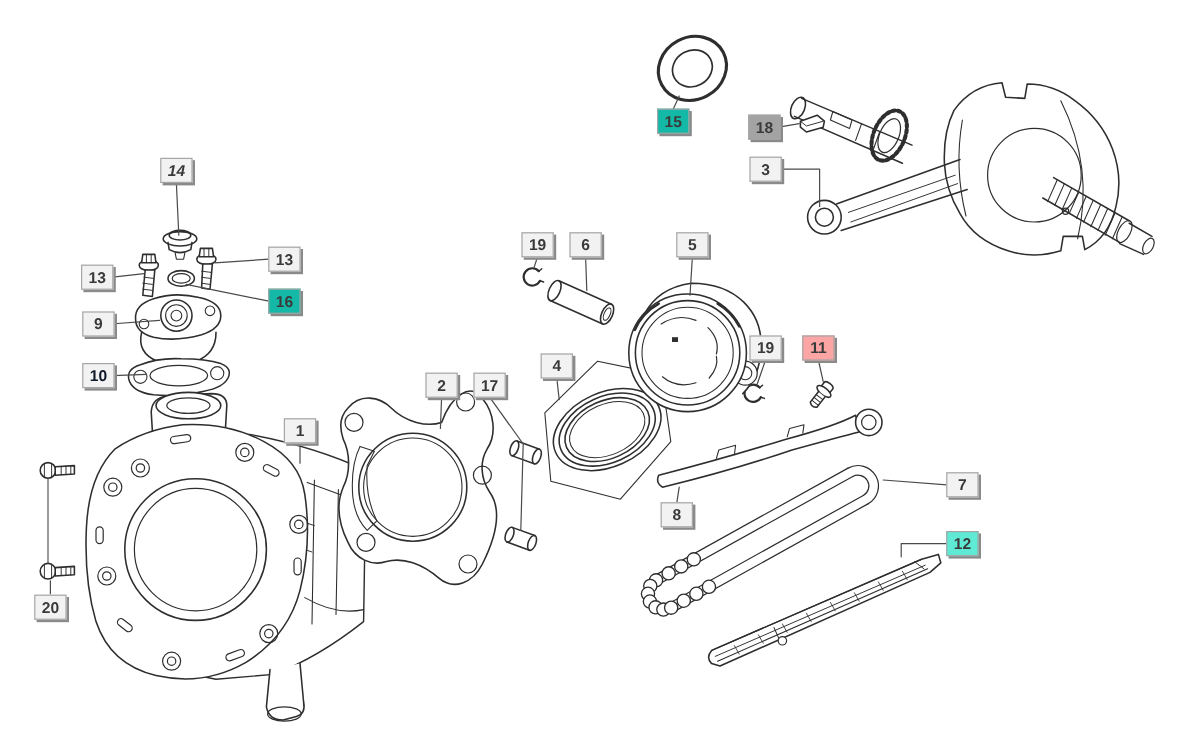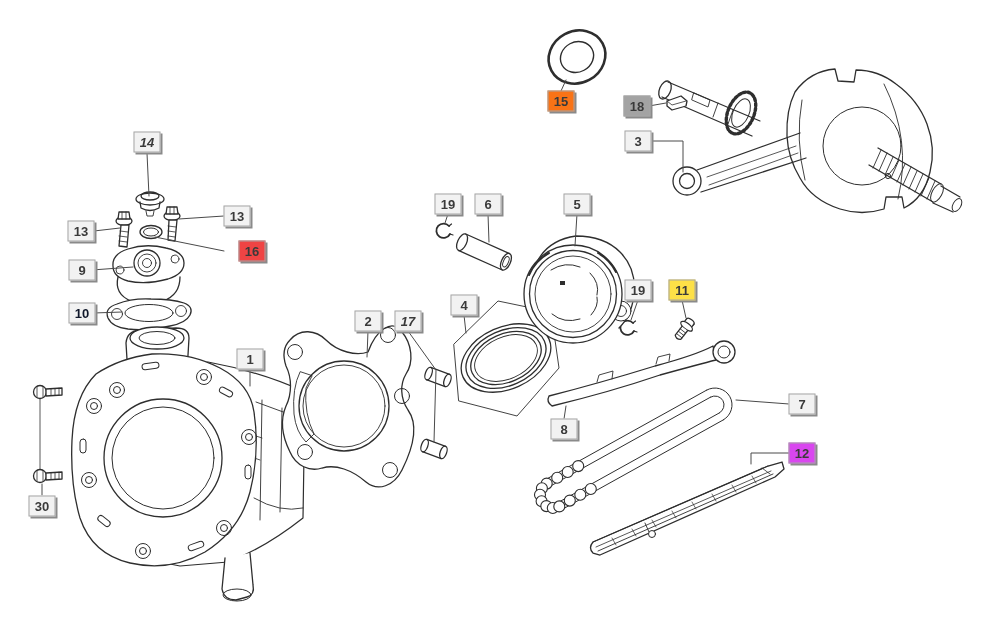--- a/index.html
+++ b/index.html
@@ -313,32 +313,32 @@
         <polyline points="250,369 250,386" fill="none" stroke="#4a4a4a" stroke-width="1"></polyline>
         <polyline points="789,404 736,400" fill="none" stroke="#4a4a4a" stroke-width="1"></polyline>
         <polyline points="564,419 566,406" fill="none" stroke="#4a4a4a" stroke-width="1"></polyline>
         <polyline points="789,453 751,453 751,464" fill="none" stroke="#4a4a4a" stroke-width="1"></polyline>
         <polyline points="42,495 42,484" fill="none" stroke="#4a4a4a" stroke-width="1"></polyline>
       </g>
   </svg>
 <div class="callout" style="left: 147px; top: 142px; background: rgb(242, 242, 242); border-color: rgb(166, 166, 166); color: rgb(58, 58, 58); font-style: italic;">14</div>
     <div class="callout" style="left: 81px; top: 231px; background: rgb(242, 242, 242); border-color: rgb(166, 166, 166); color: rgb(58, 58, 58);">13</div>
     <div class="callout" style="left: 237px; top: 216px; background: rgb(242, 242, 242); border-color: rgb(166, 166, 166); color: rgb(58, 58, 58);">13</div>
-    <div class="callout" style="left: 252px; top: 251px; background: #ef4444; border-color: rgb(166, 166, 166); color: rgb(58, 58, 58);">16</div>
+    <div class="callout" style="left: 237px; top: 251px; background: #14b8a6; border-color: rgb(166, 166, 166); color: rgb(58, 58, 58);">16</div>
     <div class="callout" style="left: 82px; top: 270px; background: rgb(242, 242, 242); border-color: rgb(166, 166, 166); color: rgb(58, 58, 58);">9</div>
     <div class="callout" style="left: 82px; top: 313px; background: rgb(242, 242, 242); border-color: rgb(166, 166, 166); color: #0f172a;">10</div>
-    <div class="callout" style="left: 561px; top: 101px; background: #f97316; border-color: rgb(166, 166, 166); color: rgb(58, 58, 58);">15</div>
+    <div class="callout" style="left: 561px; top: 101px; background: #14b8a6; border-color: rgb(166, 166, 166); color: rgb(58, 58, 58);">15</div>
     <div class="callout" style="left: 637px; top: 106px; background: #a3a3a3; border-color: rgb(166, 166, 166); color: rgb(58, 58, 58);">18</div>
     <div class="callout" style="left: 638px; top: 141px; background: rgb(242, 242, 242); border-color: rgb(166, 166, 166); color: rgb(58, 58, 58);">3</div>
     <div class="callout" style="left: 448px; top: 204px; background: rgb(242, 242, 242); border-color: rgb(166, 166, 166); color: rgb(58, 58, 58);">19</div>
     <div class="callout" style="left: 488px; top: 204px; background: rgb(242, 242, 242); border-color: rgb(166, 166, 166); color: rgb(58, 58, 58);">6</div>
     <div class="callout" style="left: 577px; top: 204px; background: rgb(242, 242, 242); border-color: rgb(166, 166, 166); color: rgb(58, 58, 58);">5</div>
     <div class="callout" style="left: 464px; top: 305px; background: rgb(242, 242, 242); border-color: rgb(166, 166, 166); color: rgb(58, 58, 58);">4</div>
     <div class="callout" style="left: 368px; top: 321px; background: rgb(242, 242, 242); border-color: rgb(166, 166, 166); color: rgb(58, 58, 58);">2</div>
-    <div class="callout" style="left: 408px; top: 321px; background: rgb(242, 242, 242); border-color: rgb(166, 166, 166); color: rgb(58, 58, 58); font-style: italic;">17</div>
+    <div class="callout" style="left: 408px; top: 321px; background: rgb(242, 242, 242); border-color: rgb(166, 166, 166); color: rgb(58, 58, 58);">17</div>
     <div class="callout" style="left: 638px; top: 290px; background: rgb(242, 242, 242); border-color: rgb(166, 166, 166); color: rgb(58, 58, 58);">19</div>
-    <div class="callout" style="left: 682px; top: 290px; background: #fde047; border-color: rgb(166, 166, 166); color: rgb(58, 58, 58);">11</div>
+    <div class="callout" style="left: 682px; top: 290px; background: #fca5a5; border-color: rgb(166, 166, 166); color: rgb(58, 58, 58);">11</div>
     <div class="callout" style="left: 250px; top: 359px; background: rgb(242, 242, 242); border-color: rgb(166, 166, 166); color: rgb(58, 58, 58);">1</div>
     <div class="callout" style="left: 802px; top: 404px; background: rgb(242, 242, 242); border-color: rgb(166, 166, 166); color: rgb(58, 58, 58);">7</div>
     <div class="callout" style="left: 564px; top: 429px; background: rgb(242, 242, 242); border-color: rgb(166, 166, 166); color: rgb(58, 58, 58);">8</div>
-    <div class="callout" style="left: 802px; top: 453px; background: #d946ef; border-color: rgb(166, 166, 166); color: rgb(58, 58, 58);">12</div>
-    <div class="callout" style="left: 42px; top: 506px; background: rgb(242, 242, 242); border-color: rgb(166, 166, 166); color: rgb(58, 58, 58);">30</div>
+    <div class="callout" style="left: 802px; top: 453px; background: #5eead4; border-color: rgb(166, 166, 166); color: rgb(58, 58, 58);">12</div>
+    <div class="callout" style="left: 42px; top: 506px; background: rgb(242, 242, 242); border-color: rgb(166, 166, 166); color: rgb(58, 58, 58);">20</div>
   </div>
 
 </body></html>

